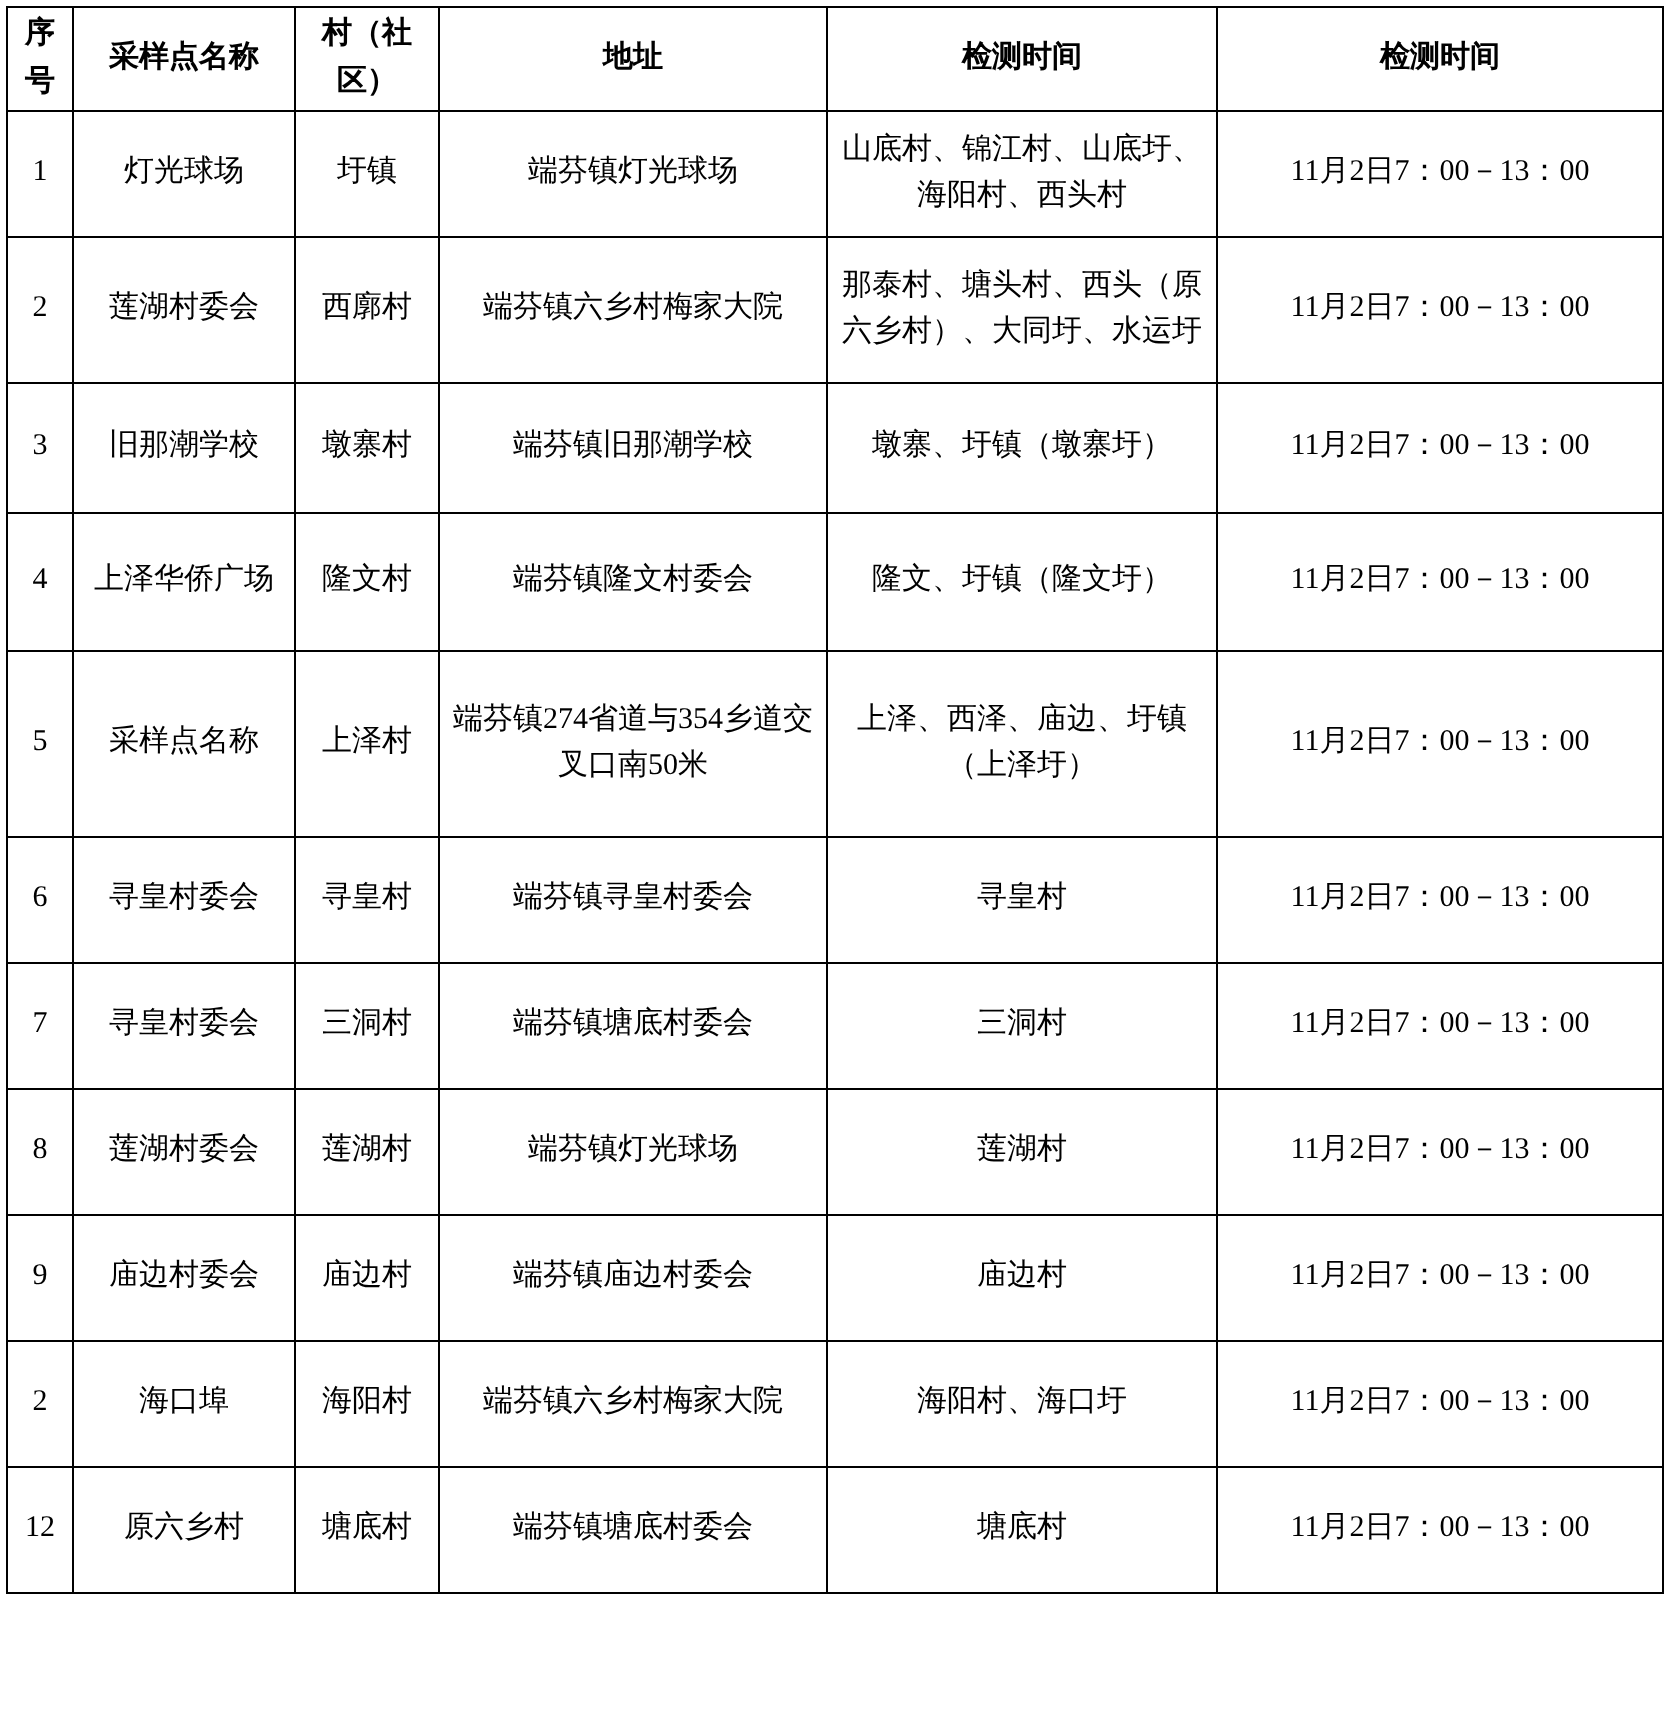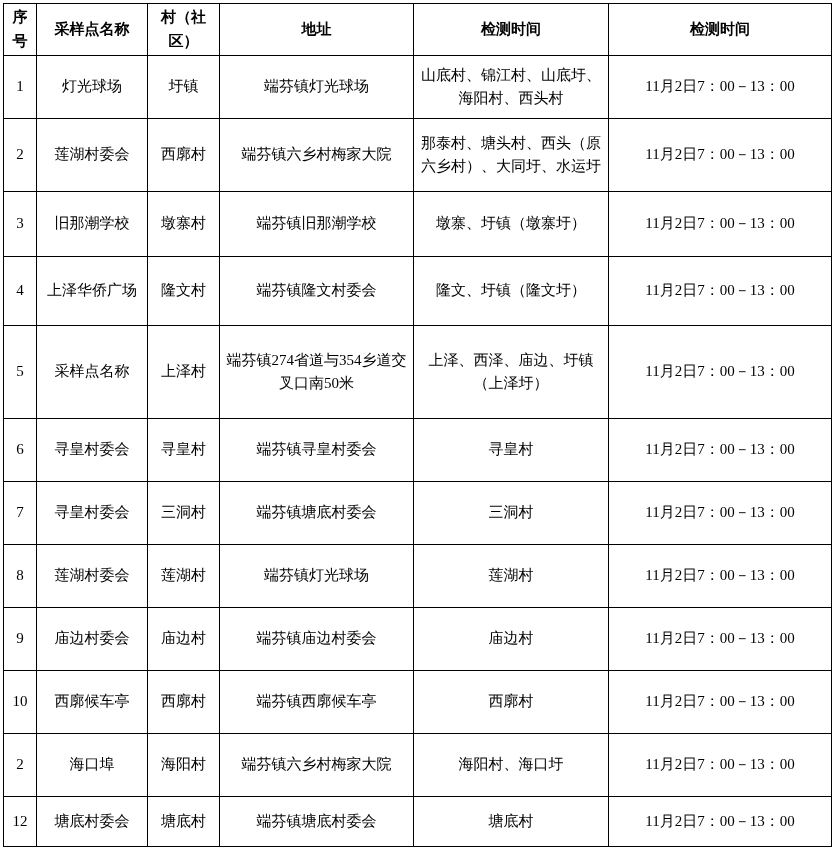--- a/index.html
+++ b/index.html
@@ -147,37 +147,29 @@
       </tr>
       <tr>
         <td>9</td>
         <td>庙边村委会</td>
         <td>庙边村</td>
         <td>端芬镇庙边村委会</td>
         <td>庙边村</td>
         <td>11月2日7：00－13：00</td>
       </tr>
       <tr>
-        <td>10</td>
-        <td>西廓候车亭</td>
-        <td>西廓村</td>
-        <td>端芬镇西廓候车亭</td>
-        <td>西廓村</td>
-        <td>11月2日7：00－13：00</td>
-      </tr>
-      <tr>
         <td>2</td>
         <td>海口埠</td>
         <td>海阳村</td>
         <td>端芬镇六乡村梅家大院</td>
         <td>海阳村、海口圩</td>
         <td>11月2日7：00－13：00</td>
       </tr>
       <tr>
         <td>12</td>
-        <td>塘底村委会</td>
+        <td>原六乡村</td>
         <td>塘底村</td>
         <td>端芬镇塘底村委会</td>
         <td>塘底村</td>
         <td>11月2日7：00－13：00</td>
       </tr>
     </tbody>
 </table>
 
 </body></html>

